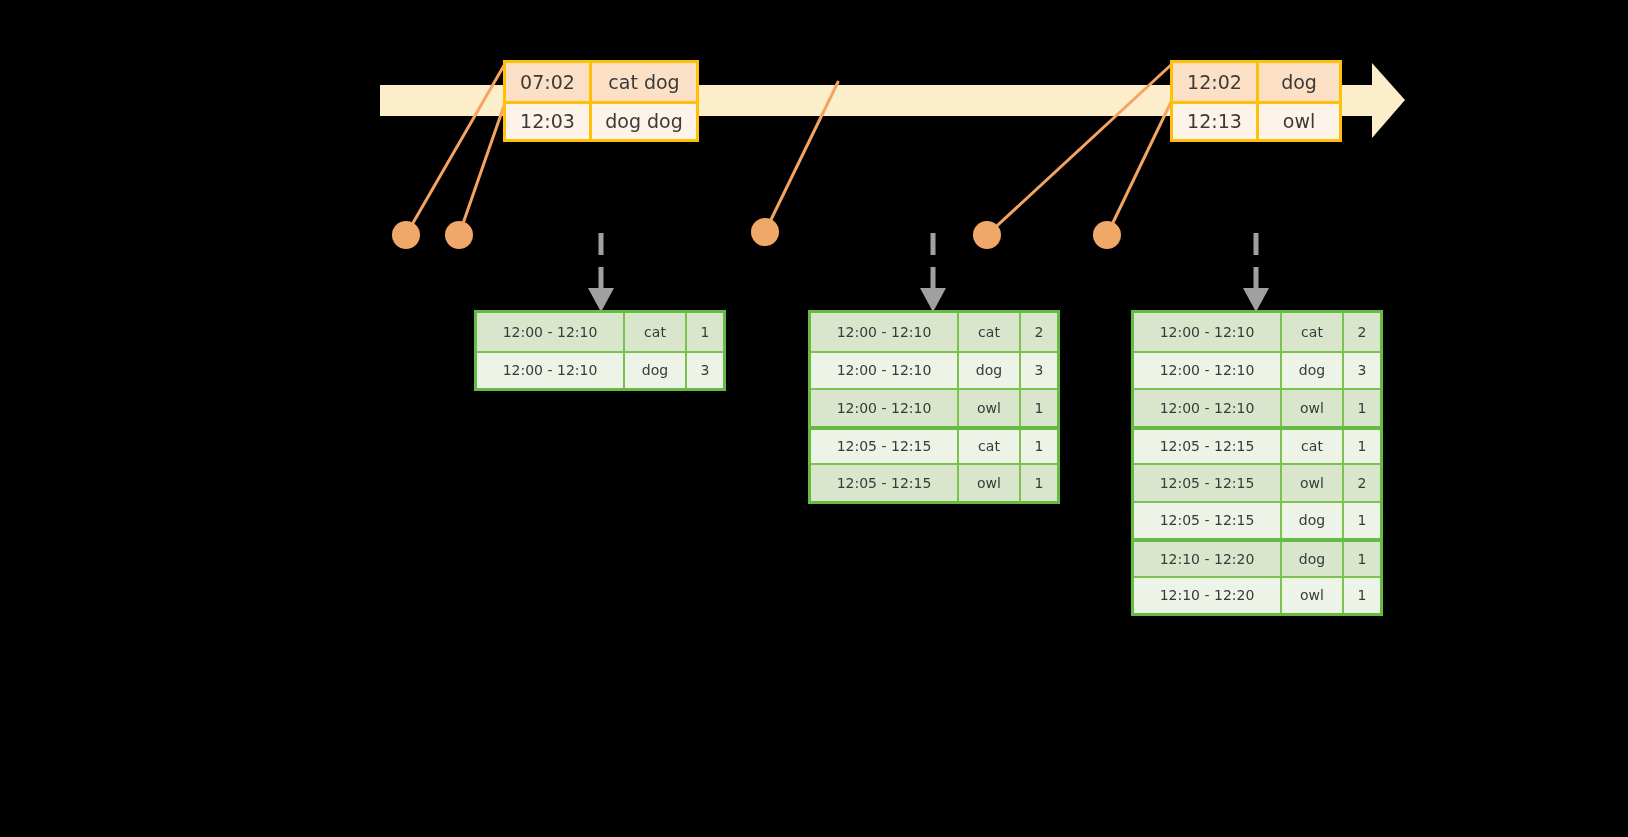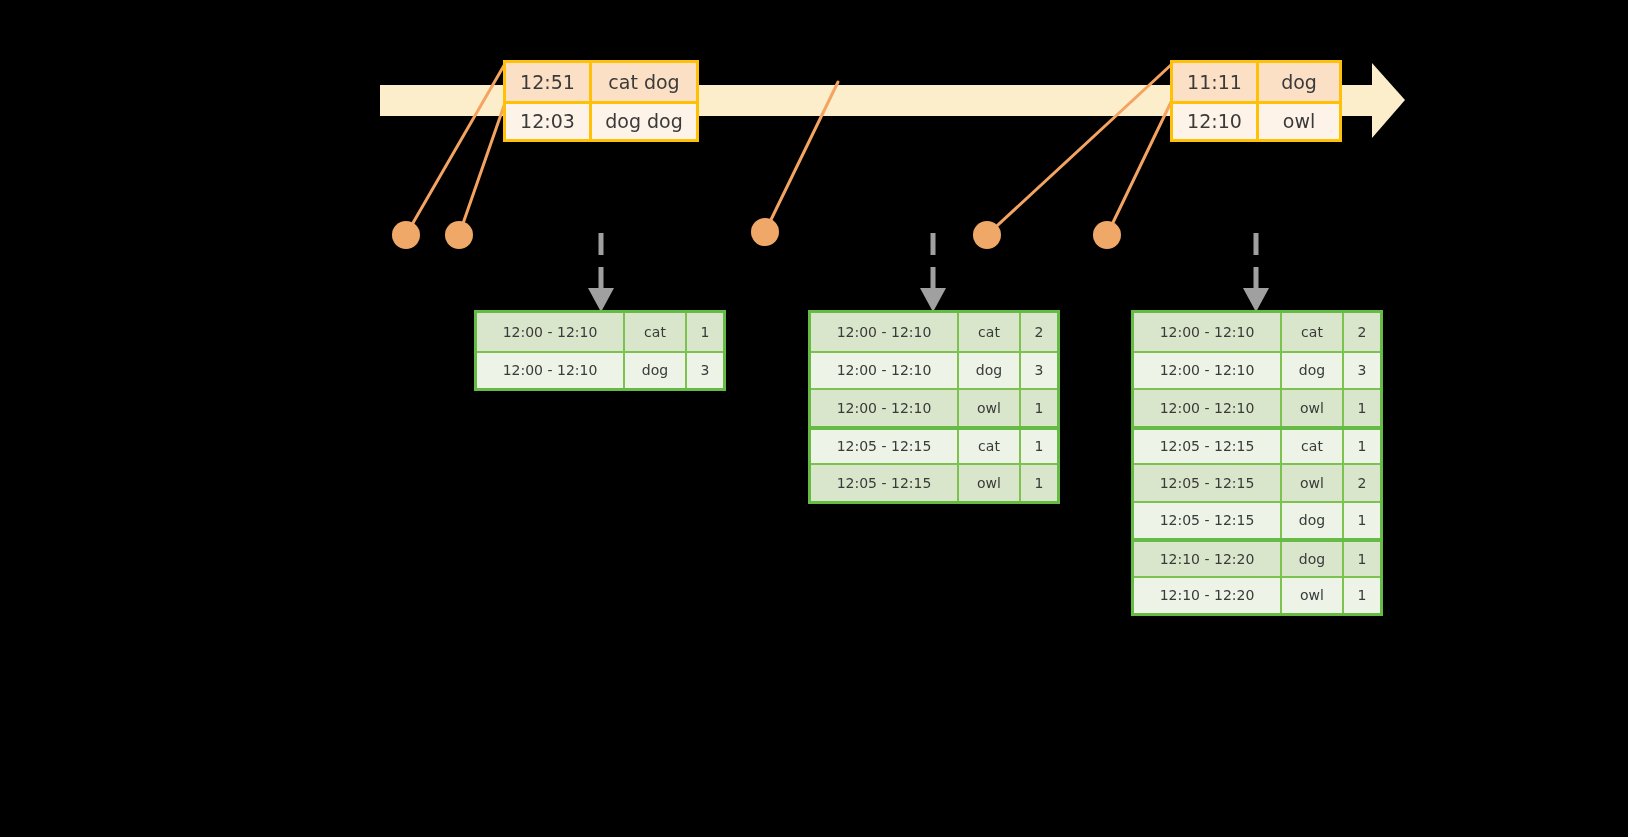--- a/index.html
+++ b/index.html
@@ -120,37 +120,37 @@
       </g>
       <g>
         <line x1="1256" y1="233" x2="1256" y2="290" stroke-dasharray="22,12"></line>
         <polygon points="1243,288 1269,288 1256,312" stroke="none"></polygon>
       </g>
     </g>
   </svg>
 
   <div class="event-box" id="event-box-1" style="left:503px; top:60px; width:196px;">
     <div class="event-row shade-dark">
-      <div class="ev-time">12:51</div>
+      <div class="ev-time">07:02</div>
       <div class="ev-words">cat dog</div>
     </div>
     <div class="event-row shade-light">
       <div class="ev-time">12:03</div>
       <div class="ev-words">dog dog</div>
     </div>
   </div>
 
 
   <div class="event-box" id="event-box-3" style="left:1170px; top:60px; width:172px;">
     <div class="event-row shade-dark">
-      <div class="ev-time">11:11</div>
+      <div class="ev-time">12:02</div>
       <div class="ev-words">dog</div>
     </div>
     <div class="event-row shade-light">
-      <div class="ev-time">12:10</div>
+      <div class="ev-time">12:13</div>
       <div class="ev-words">owl</div>
     </div>
   </div>
 
   <div class="result-table tbl-wide" id="result-table-1" style="left:474px; top:310px;">
     <div class="rt-row shade-dark">
       <div class="rt-window">12:00 - 12:10</div>
       <div class="rt-word">cat</div>
       <div class="rt-count">1</div>
     </div>

